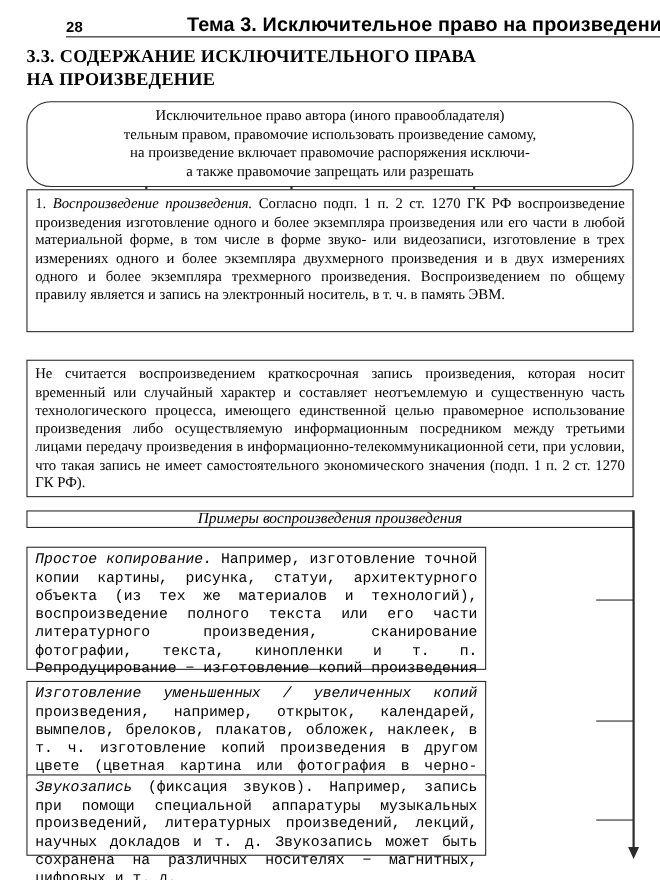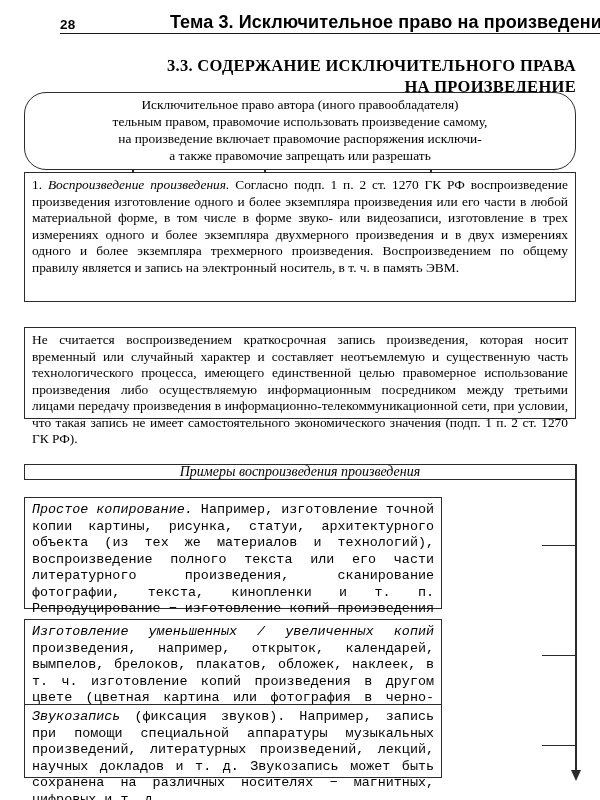--- a/index.html
+++ b/index.html
@@ -43,23 +43,23 @@
     font-weight: bold;
     font-size: 18px;
     letter-spacing: 0.1px;
     line-height: 1;
   }
 
   
   .section-title {
     position: absolute;
     left: 24px;
-    top: 44px;
-    width: 552px;
-    text-align: right;
+    top: 29px;
+    width: 552px;
+    text-align: left;
     font-family: "Liberation Serif", "DejaVu Serif", serif;
     font-weight: bold;
     font-size: 16.5px;
     line-height: 1.28;
     letter-spacing: 0.3px;
   }
   .section-title .ln { display: block; }
 
   
   .box {
@@ -103,21 +103,21 @@
     top: 172px;
     width: 552px;
     height: 130px;
   }
 
   
   #box-not-reproduction {
     left: 24px;
     top: 327px;
     width: 552px;
-    height: 92px;
+    height: 125px;
   }
 
   
   #box-examples-header {
     left: 24px;
     top: 464px;
     width: 552px;
     height: 16px;
     display: flex;
     align-items: center;

